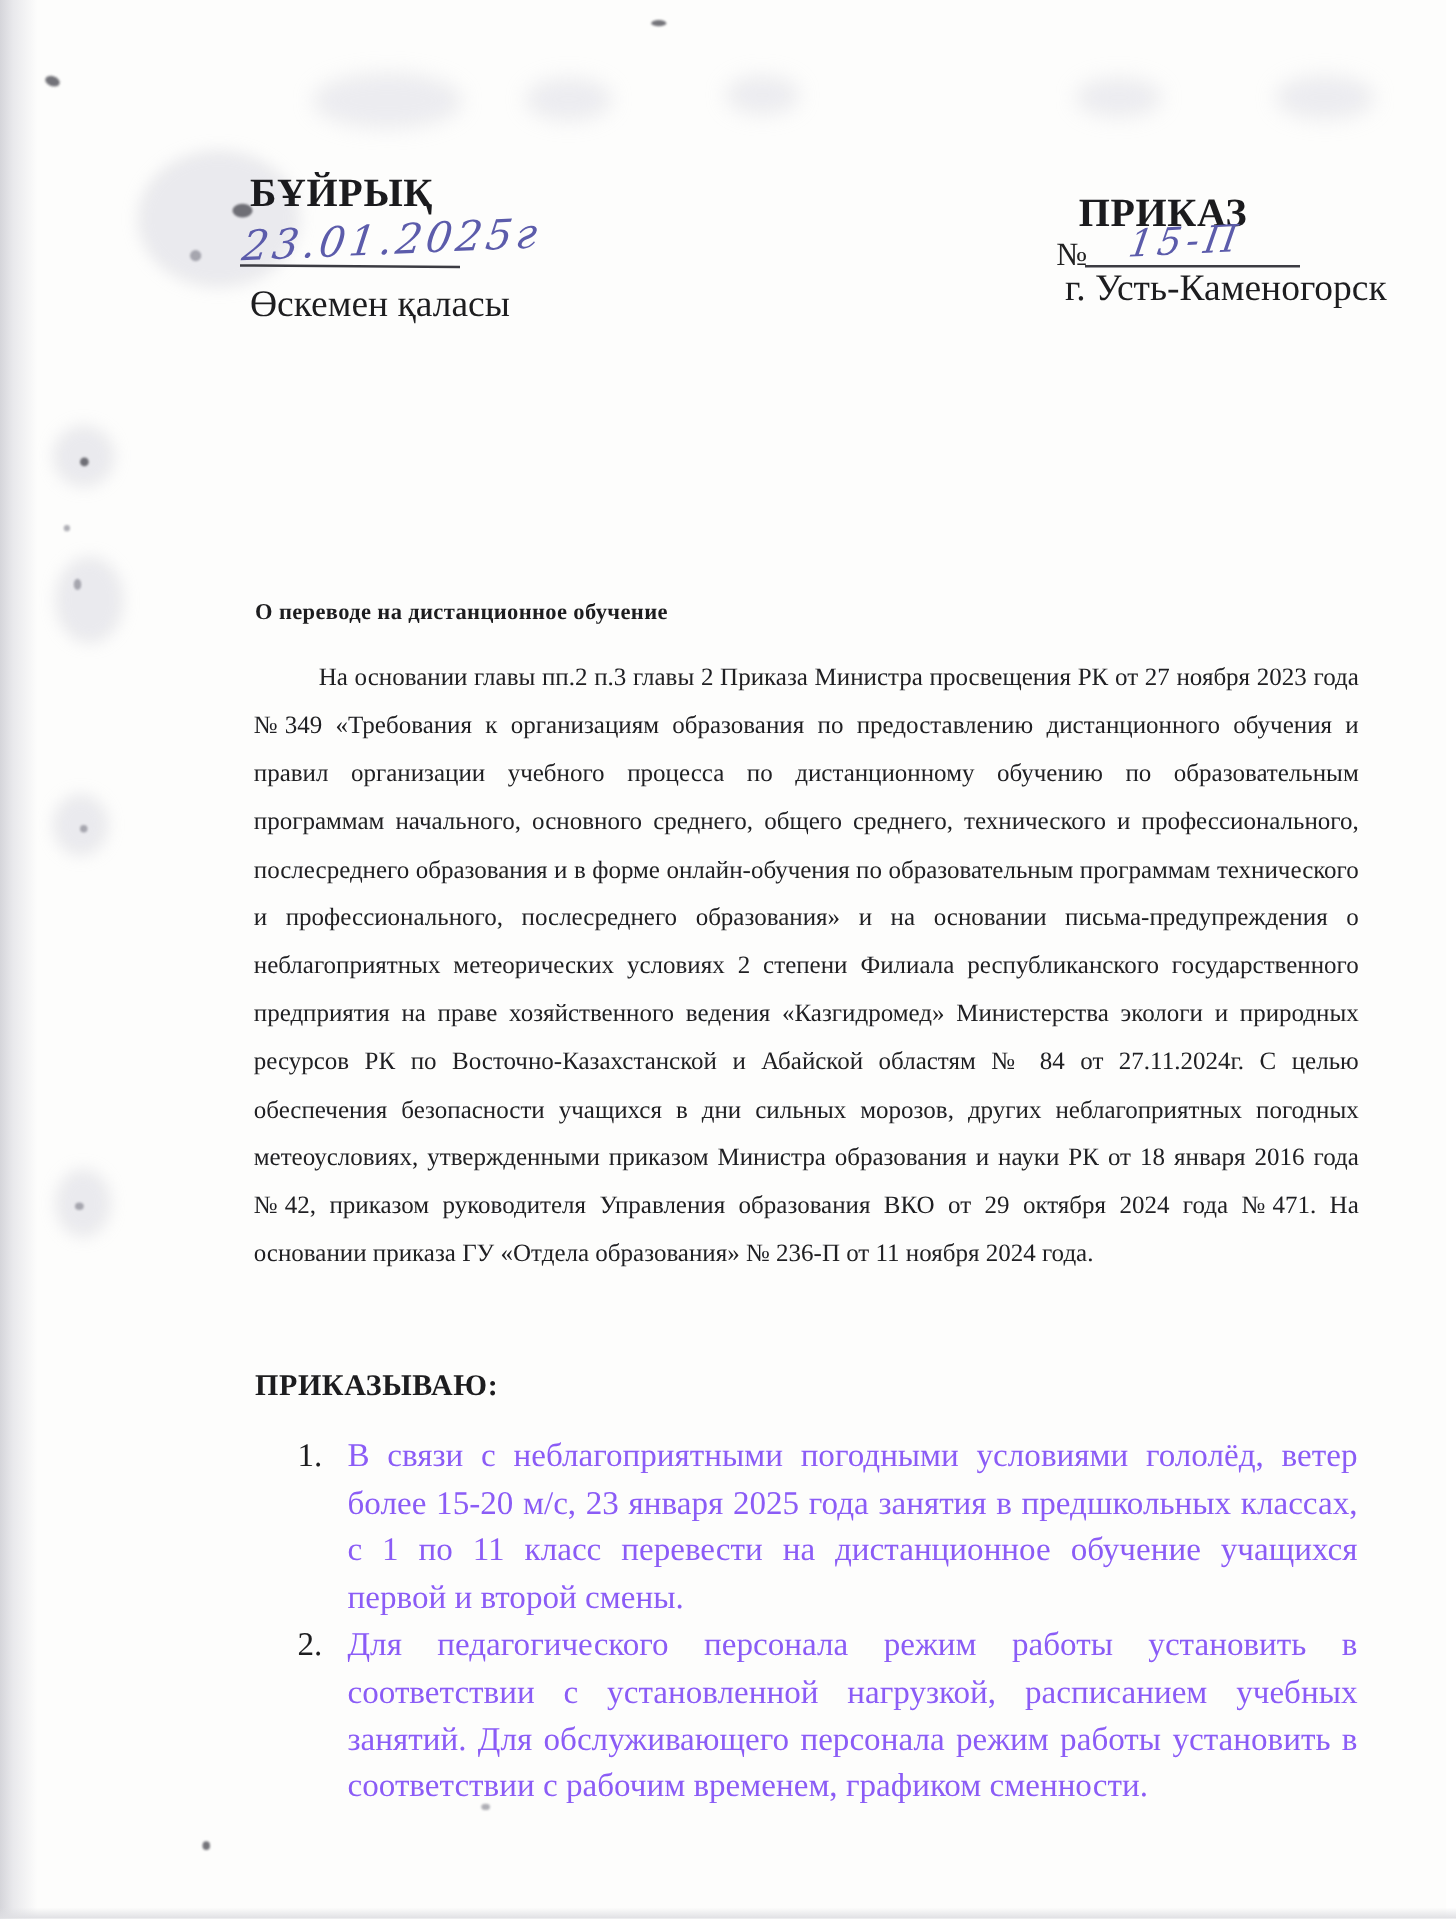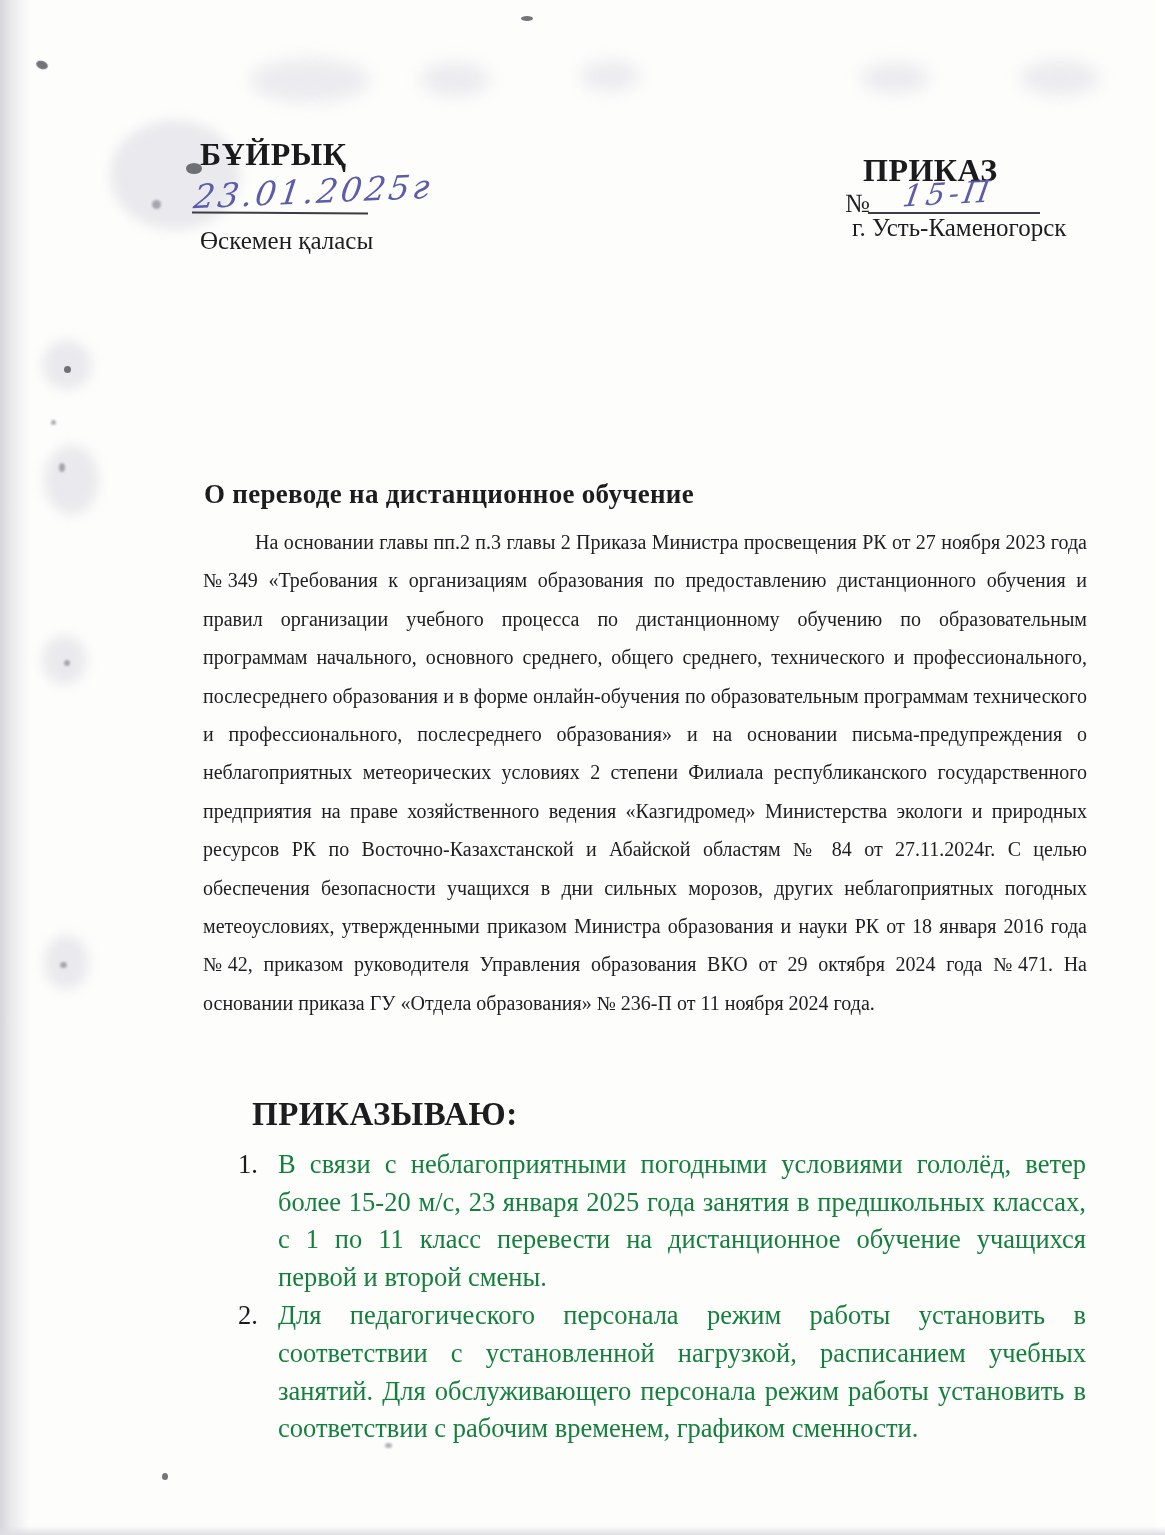--- a/index.html
+++ b/index.html
@@ -50,49 +50,49 @@
   }
   .hw-num {
     left: 903px; top: 176px;
     font-size: 30px; letter-spacing: 4px;
     transform: rotate(-3deg) skewX(-12deg);
   }
   .u-line { position: absolute; height: 0; border-bottom: 2px solid #3c3c42; }
   .u-date { left: 192px; top: 212px; width: 176px; transform: rotate(0.4deg); }
   .u-num  { left: 868px; top: 212px; width: 172px; }
   .num-sign { position: absolute; left: 845px; top: 189px; font-size: 26px; color: #222; }
-  .city { position: absolute; font-size: 25px; color: #1d1d1f; }
+  .city { position: absolute; font-size: 30px; color: #1d1d1f; }
   .city-kz { left: 200px; top: 227px; }
   .city-ru { left: 852px; top: 214px; }
 
   
   .subject {
     position: absolute; left: 204px; top: 479px;
-    font-size: 27px; font-weight: bold; letter-spacing: 0.3px;
+    font-size: 18px; font-weight: bold; letter-spacing: 0.3px;
   }
   .preamble {
     position: absolute; left: 203px; top: 523px; width: 884px;
     font-size: 20px; line-height: 38.4px;
     text-align: justify; text-indent: 52px;
     color: #202023;
   }
   .order-heading {
     position: absolute; left: 204px; top: 1096px;
-    font-size: 33px; font-weight: bold; letter-spacing: 0.5px; margin-left: 48px;
+    font-size: 24px; font-weight: bold; letter-spacing: 0.5px;
   }
   .order-list { position: absolute; left: 238px; top: 1146px; width: 848px; }
   .order-item { display: flex; margin-bottom: 1px; }
   .order-item .num {
     flex: 0 0 40px;
     font-size: 26.5px; line-height: 37.6px;
   }
   .order-item .txt {
     flex: 1 1 auto;
     font-size: 26.5px; line-height: 37.6px;
-    text-align: justify; color: #15803d;
+    text-align: justify; color: #8b5cf6;
   }
 </style>
 </head>
 <body>
 
 <div class="page">
 
   <div class="edge-left"></div>
   <div class="edge-bottom"></div>
 

